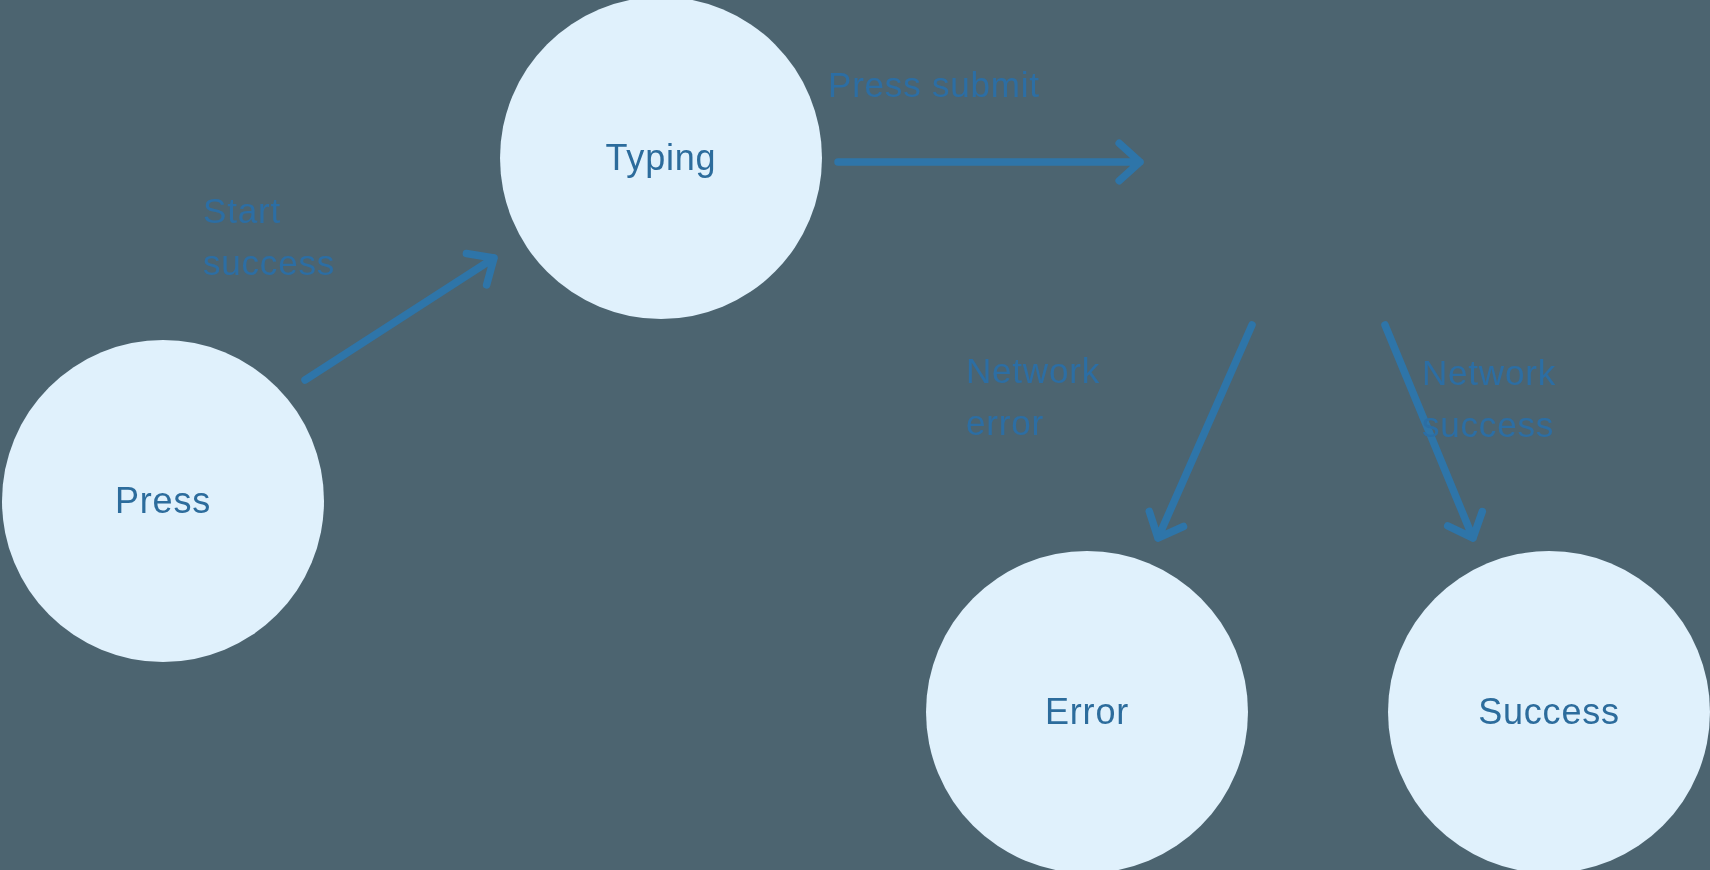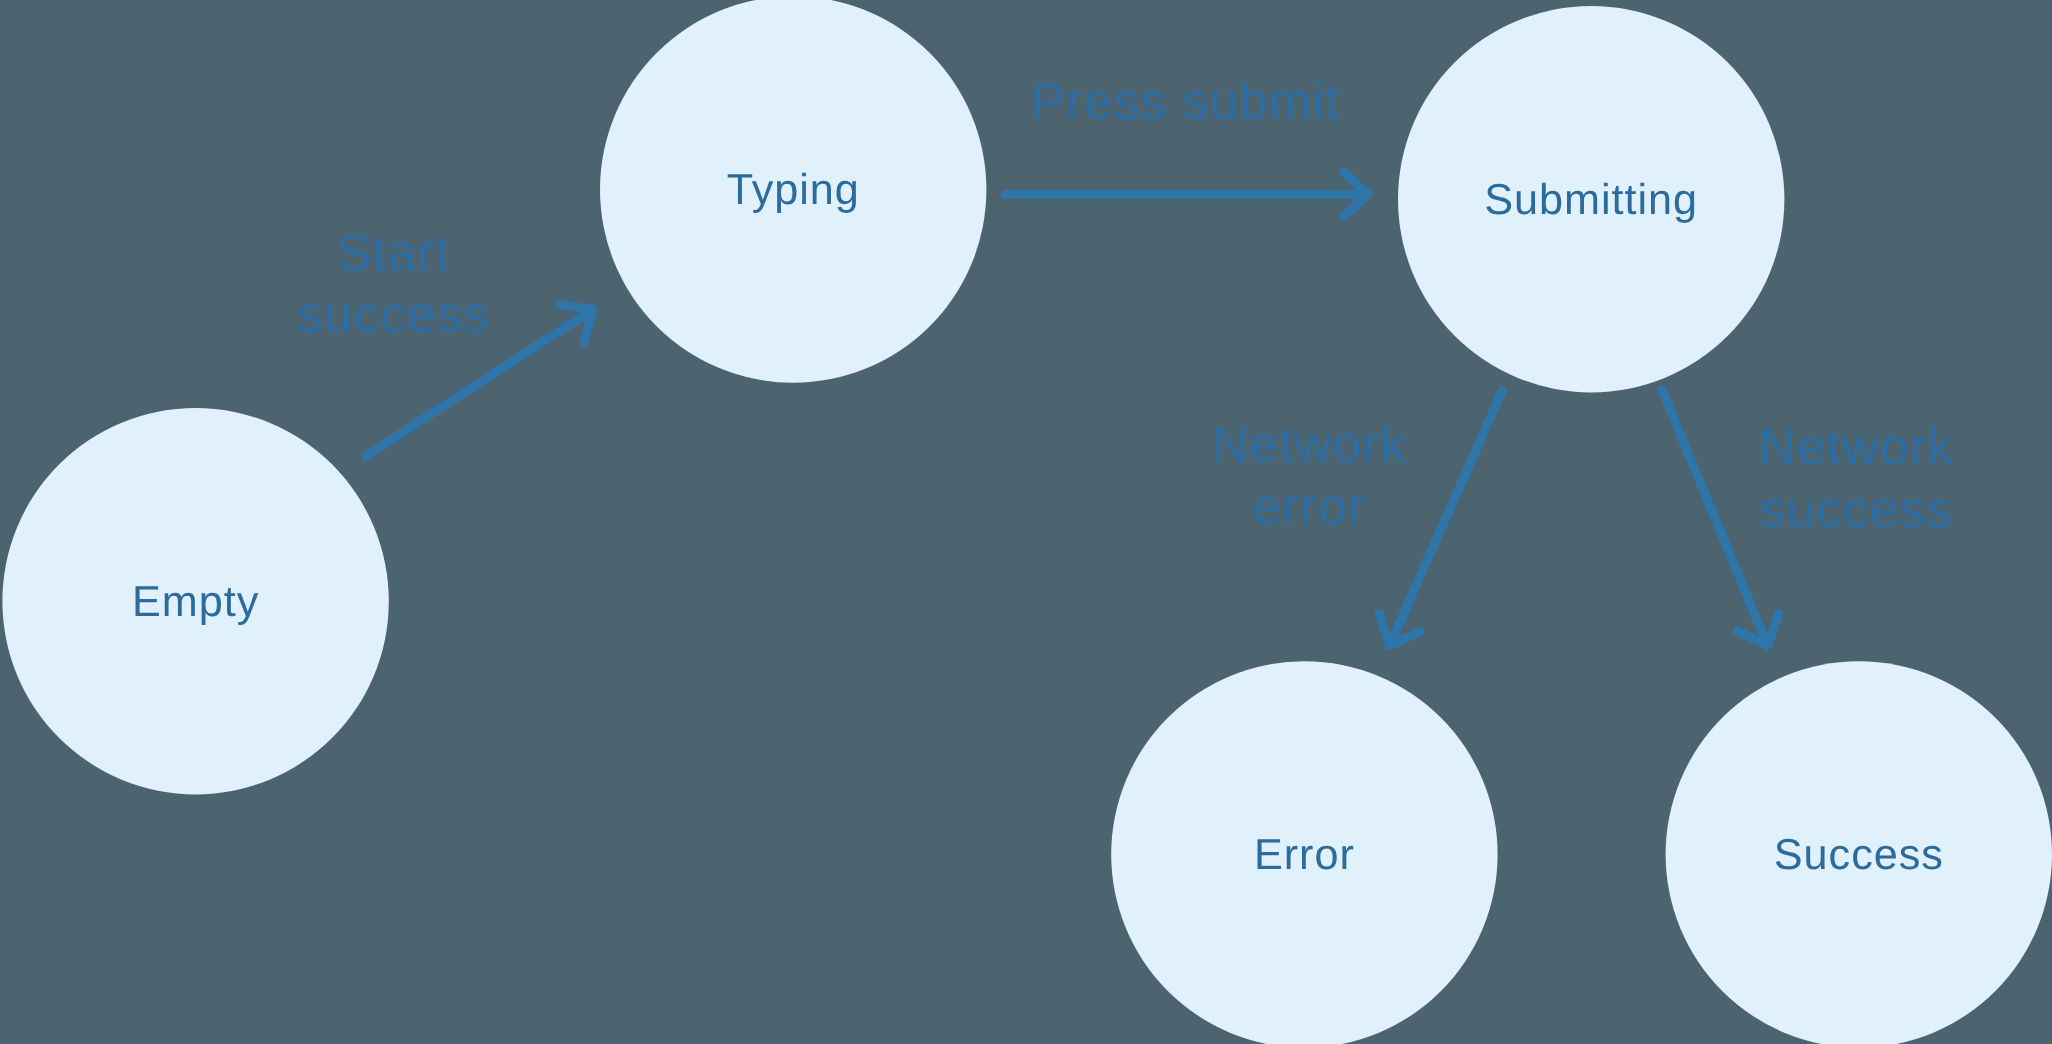--- a/index.html
+++ b/index.html
@@ -44,23 +44,23 @@
     align-items: center;
     justify-content: center;
   }
   .node-label {
     color: var(--node-text);
     font-size: 36px;
     letter-spacing: 0.8px;
   }
   .edge-label {
     position: absolute;
-    text-align: center;
+    text-align: left;
     color: var(--edge-label);
-    font-size: 43px;
+    font-size: 35px;
     line-height: 52px;
     letter-spacing: 0.8px;
     white-space: pre-line;
   }
   .node-empty      { left: 2px;    top: 340px; }
   .node-typing     { left: 500px;  top: -3px;  }
   .node-submitting { left: 1165px; top: 5px;   }
   .node-error      { left: 926px;  top: 551px; }
   .node-success    { left: 1388px; top: 551px; }
   .label-start-typing    { left: 203px;  top: 185px; width: 250px; }
@@ -74,30 +74,27 @@
 <div class="canvas">
 
   <svg class="edges-layer" viewBox="0 0 1710 870" xmlns="http://www.w3.org/2000/svg">
     <path d="M305,380 L494,258 M466.4,253.5 L494,258 L486.6,285"></path>
     <path d="M838,162 L1140,162 M1119.2,143.3 L1140,162 L1119.2,180.7"></path>
     <path d="M1252,325 L1158,538 M1183.5,526.5 L1158,538 L1149.3,511.4"></path>
     <path d="M1385,325 L1473,538 M1447.7,525.9 L1473,538 L1482.3,511.6"></path>
   </svg>
 
   <div class="node node-empty">
-    <span class="node-label">Empty</span>
+    <span class="node-label">Press</span>
   </div>
 
   <div class="node node-typing">
     <span class="node-label">Typing</span>
   </div>
 
-  <div class="node node-submitting">
-    <span class="node-label">Submitting</span>
-  </div>
 
   <div class="node node-error">
     <span class="node-label">Error</span>
   </div>
 
   <div class="node node-success">
     <span class="node-label">Success</span>
   </div>
 
   <div class="edge-label label-start-typing">Start

